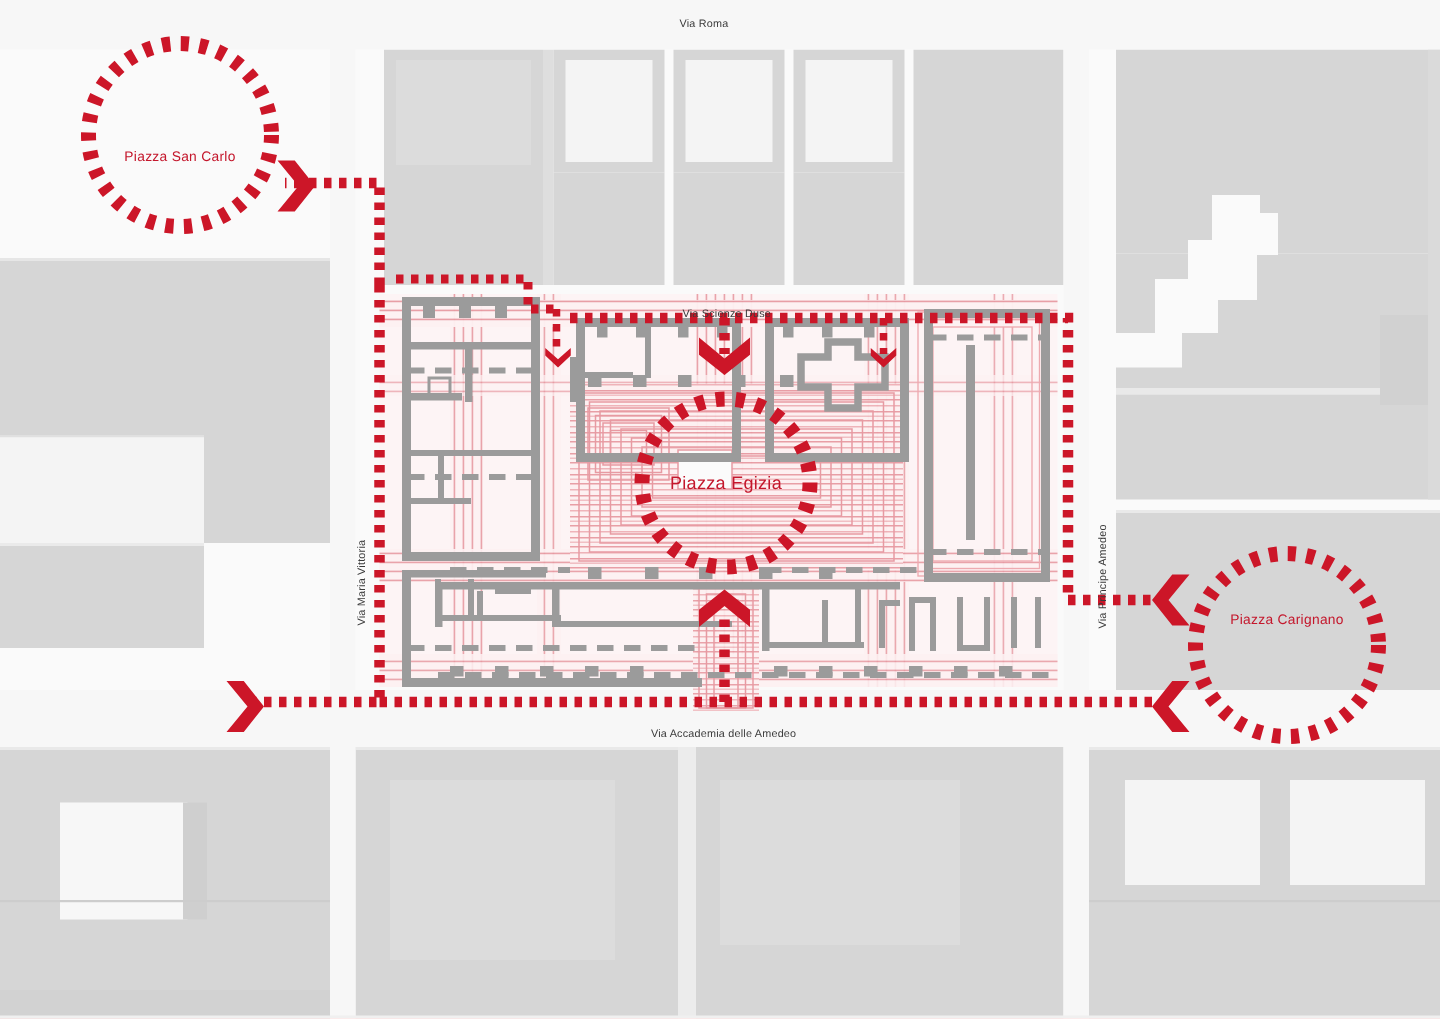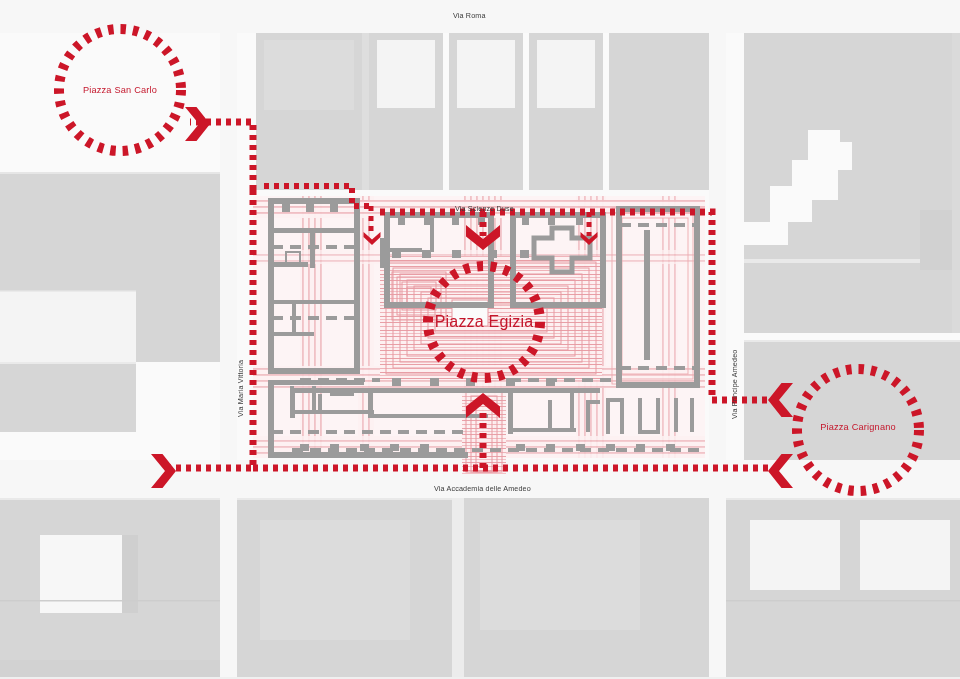--- a/index.html
+++ b/index.html
@@ -18,21 +18,21 @@
   }
   .street-lbl{
     font-size:7.2px;color:#3a3a3a;letter-spacing:.15px;
   }
   .street-lbl.vert{
     transform-origin:0 0;
   }
   .piazza-lbl{
     font-size:9.2px;color:#c4172c;letter-spacing:.2px;
   }
-  .piazza-lbl.big{font-size:16px;}
+  .piazza-lbl.big{font-size:12px;}
 </style>
 </head>
 <body>
 
 <div id="stage">
 
 <svg width="960" height="679" viewBox="0 0 960 679">
   <defs>
 
     <pattern id="hatchH" width="6" height="6" patternUnits="userSpaceOnUse">
@@ -369,19 +369,19 @@
 <div class="lbl street-lbl" style="left:453px;top:11px;">Via Roma</div>
 
 <div class="lbl street-lbl" style="left:455px;top:204px;">Via Scienze Duse</div>
 
 <div class="lbl street-lbl" style="left:434px;top:484px;">Via Accademia delle Amedeo</div>
 
 <div class="lbl street-lbl vert" style="left:236px;top:417px;transform:rotate(-90deg);">Via Maria Vittoria</div>
 
 <div class="lbl street-lbl vert" style="left:730px;top:419px;transform:rotate(-90deg);">Via Principe Amedeo</div>
 
-<div class="lbl piazza-lbl" style="left:120px;top:90px;transform:translate(-50%,-50%);text-align:center;">Piazza San Carlo</div>
+<div class="lbl piazza-lbl" style="left:120px;top:104px;transform:translate(-50%,-50%);text-align:center;">Piazza San Carlo</div>
 
 <div class="lbl piazza-lbl big" style="left:484px;top:322px;transform:translate(-50%,-50%);">Piazza Egizia</div>
 
-<div class="lbl piazza-lbl" style="left:858px;top:427px;transform:translate(-50%,-50%);text-align:center;">Piazza Carignano</div>
+<div class="lbl piazza-lbl" style="left:858px;top:413px;transform:translate(-50%,-50%);text-align:center;">Piazza Carignano</div>
 
 </div>
 
 </body></html>

